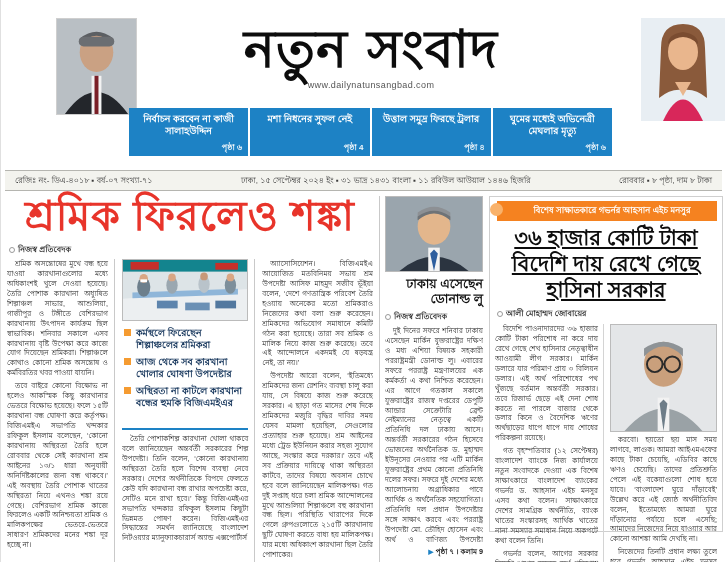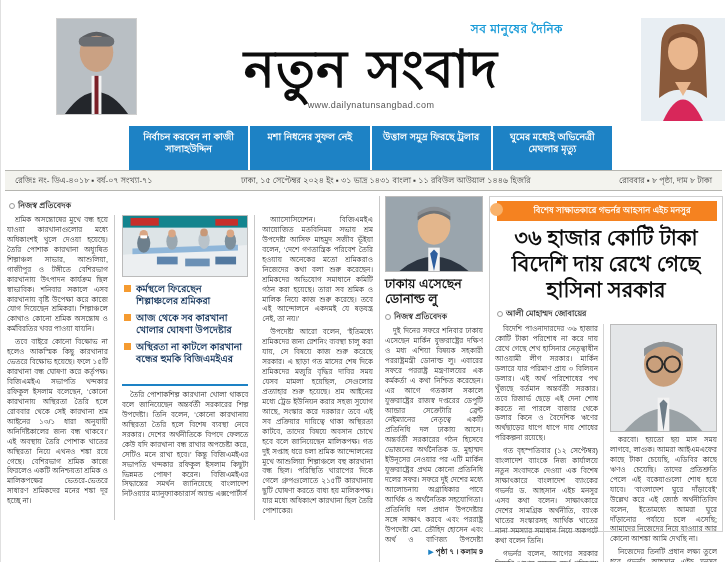--- a/index.html
+++ b/index.html
@@ -11,21 +11,21 @@
   .masthead { position:absolute; left:0; top:0; width:725px; height:116px; background:#fff; }
   .photo-frame { position:absolute; overflow:hidden; border:1px solid #cfcfcf; background:#dfe3e6; }
   #hdr-photo-left  { left:55px; top:18px; width:81px; height:97px; }
   #hdr-photo-right { left:640px; top:18px; width:84px; height:103px; }
   .mast-center { position:absolute; left:150px; top:20px; width:440px; text-align:center; }
   .tagline { display:block; text-align:right; padding-right:28px; color:#1b9cd8; font-weight:bold; font-size:12px; letter-spacing:.5px; }
   .paper-title { display:block; font-size:52px; line-height:58px; font-weight:bold; color:#0c0c0c; font-family:"DejaVu Serif","Liberation Serif",serif; letter-spacing:1px; }
   .site-url { display:block; margin-top:2px; font-size:9px; color:#555; letter-spacing:.4px; }
 
   
-  .teaser-bar { position:absolute; left:128px; top:126px; width:483px; height:60px; background:#1d82c5; display:flex; }
+  .teaser-bar { position:absolute; left:128px; top:108px; width:483px; height:48px; background:#1d82c5; display:flex; }
   .teaser { flex:1; position:relative; padding:5px 6px 2px; color:#fff; border-right:2px solid #ffffff; display:flex; flex-direction:column; }
   .teaser:last-child { border-right:none; }
   .teaser-title { font-size:9.5px; line-height:11.5px; font-weight:bold; text-align:center; flex:1; }
   .teaser-page { font-size:8px; text-align:right; font-weight:bold; opacity:.95; }
 
   
   .info-bar { position:absolute; left:4px; top:170px; width:717px; height:21px; background:#f3f3ee; border-top:1px solid #b5b5b0; border-bottom:1px solid #b5b5b0; display:flex; align-items:center; justify-content:space-between; padding:0 10px; font-size:8px; color:#3a3a3a;text-align:right; }
 
   
   .byline { font-size:8px; font-weight:bold; color:#333; display:flex; align-items:center; gap:3px; }
@@ -46,29 +46,29 @@
   .lead-col3 { width:113px; }
   .lead-photo { width:100%; height:62px; border:1px solid #bbb; display:block; }
   .bullet-box { padding:6px 2px 19px; border-bottom:2px solid #1d82c5; margin-bottom:4px; }
   .bullet-item { display:flex; gap:5px; margin-bottom:5px; }
   .bullet-item .sq { width:7px; height:7px; background:#f59b31; margin-top:2px; flex:none; }
   .bullet-item .txt { font-size:9.5px; line-height:12px; font-weight:bold; color:#16365c; }
 
   
   .lu-story { position:absolute; left:378px; top:196px; width:104px; height:366px; border-left:1px solid #c9c9c9; padding-left:5px; }
   .lu-photo { width:100%; height:76px; border:1px solid #bbb; display:block; }
-  .lu-caption { font-size:12.5px; line-height:15px; font-weight:bold; color:#111; text-align:left; margin:5px 0 3px; }
+  .lu-caption { font-size:12.5px; line-height:15px; font-weight:bold; color:#111; text-align:right; margin:5px 0 3px; }
   .lu-byline { margin-bottom:3px; }
   .lu-body { height:218px; overflow:hidden; }
 
   
   .gov-story { position:absolute; left:488px; top:196px; width:234px; height:336px; border:1px solid #cfcfcf; padding:4px 5px; background:#fff; }
   .gov-kicker { position:relative; background:#f58220; color:#fff; font-size:8.5px; font-weight:bold; text-align:center; padding:3px 4px 3px 14px; margin:0 0 4px 2px; }
   .gov-kicker .ball { position:absolute; left:-7px; top:2px; width:13px; height:13px; border-radius:50%; background:#f9b26b; }
-  .gov-headline { font-size:21px; line-height:26px; font-weight:bold; color:#0d0d0d; text-align:center; margin-bottom:4px; }
+  .gov-headline { font-size:21px; line-height:26px; font-weight:bold; color:#0d0d0d; text-align:center; margin-bottom:4px;text-decoration:underline; }
   .gov-byline { margin:2px 0 4px 2px; }
   .gov-cols { display:flex; gap:6px; height:252px; overflow:hidden; }
   .gov-col1 { width:110px; border-right:1px solid #d4d4d4; padding-right:5px; overflow:hidden; }
   .gov-col2 { width:108px; overflow:hidden; }
   .gov-photo { width:100%; height:108px; border:1px solid #bbb; display:block; margin-bottom:3px; }
 </style>
 </head>
 <body>
 
 <div id="page">
@@ -81,21 +81,20 @@
         <ellipse cx="40" cy="34" rx="17" ry="20" fill="#caa183"></ellipse>
         <path d="M23 26 Q40 8 57 26 L57 20 Q40 6 23 20 Z" fill="#5c5f63"></path>
         <rect x="22" y="18" width="36" height="10" rx="5" fill="#6b6e72"></rect>
         <path d="M8 97 Q40 52 72 97 Z" fill="#23262b"></path>
         <rect x="35" y="58" width="10" height="39" fill="#f2f2f2"></rect>
         <rect x="38" y="58" width="4" height="39" fill="#7a1f27"></rect>
       </svg>
     </div>
 
     <div class="mast-center">
-      <span class="tagline">সব মানুষের দৈনিক</span>
       <span class="paper-title">নতুন সংবাদ</span>
       <span class="site-url">www.dailynatunsangbad.com</span>
     </div>
 
     <div class="photo-frame" id="hdr-photo-right" style="border:none;background:#eef3f7;">
       <svg width="100%" height="100%" viewBox="0 0 84 103" preserveAspectRatio="none">
         <rect width="84" height="103" fill="#e8eef3"></rect>
         <path d="M20 30 Q20 6 42 6 Q64 6 64 30 L66 80 Q54 70 42 72 Q30 70 18 80 Z" fill="#8a5a3b"></path>
         <ellipse cx="42" cy="34" rx="15" ry="18" fill="#e9b68d"></ellipse>
         <path d="M27 26 Q42 12 57 26 Q57 16 42 14 Q27 16 27 26 Z" fill="#7a4c30"></path>
@@ -124,20 +123,21 @@
     </div>
   </div>
 
   <div class="info-bar">
     <span>রেজিঃ নং- ডিএ-৪০১৮ ▪ বর্ষ-০৭ সংখ্যা-৭১</span>
     <span>ঢাকা, ১৫ সেপ্টেম্বর ২০২৪ ইং ▪ ৩১ ভাদ্র ১৪৩১ বাংলা ▪ ১১ রবিউল আউয়াল ১৪৪৬ হিজরি</span>
     <span>রোববার ▪ ৮ পৃষ্ঠা, দাম ৮ টাকা</span>
   </div>
 
   <div class="lead-story">
+    <div class="lead-headline">শ্রমিক ফিরলেও শঙ্কা</div>
     <div class="byline lead-byline">
       <span class="dot"></span>
       <span>নিজস্ব প্রতিবেদক</span>
     </div>
     <div class="lead-cols">
 
       <div class="lead-col lead-col1 bodytext">
         <p>শ্রমিক অসন্তোষের মুখে বন্ধ হয়ে যাওয়া কারখানাগুলোর মধ্যে অধিকাংশই খুলে দেওয়া হয়েছে। তৈরি পোশাক কারখানা অধ্যুষিত শিল্পাঞ্চল সাভার, আশুলিয়া, গাজীপুর ও টঙ্গীতে বেশিরভাগ কারখানায় উৎপাদন কার্যক্রম ছিল স্বাভাবিক। শনিবার সকালে এসব কারখানায় বৃষ্টি উপেক্ষা করে কাজে যোগ দিয়েছেন শ্রমিকরা। শিল্পাঞ্চলে কোথাও কোনো শ্রমিক অসন্তোষ ও কর্মবিরতির খবর পাওয়া যায়নি।</p>
         <p>তবে বাইরে কোনো বিক্ষোভ না হলেও আকস্মিক কিছু কারখানার ভেতরে বিক্ষোভ হয়েছে। ফলে ১৫টি কারখানা বন্ধ ঘোষণা করে কর্তৃপক্ষ। বিজিএমইএ সভাপতি খন্দকার রফিকুল ইসলাম বলেছেন, ‘কোনো কারখানায় অস্থিরতা তৈরি হলে রোববার থেকে সেই কারখানা শ্রম আইনের ১৩/১ ধারা অনুযায়ী অনির্দিষ্টকালের জন্য বন্ধ থাকবে।’ এই অবস্থায় তৈরি পোশাক খাতের অস্থিরতা নিয়ে এখনও শঙ্কা রয়ে গেছে। বেশিরভাগ শ্রমিক কাজে ফিরলেও একটি অনিশ্চয়তা শ্রমিক ও মালিকপক্ষের ভেতরে-ভেতরে সাধারণ শ্রমিকদের মনের শঙ্কা দূর হচ্ছে না।</p>
       </div>

